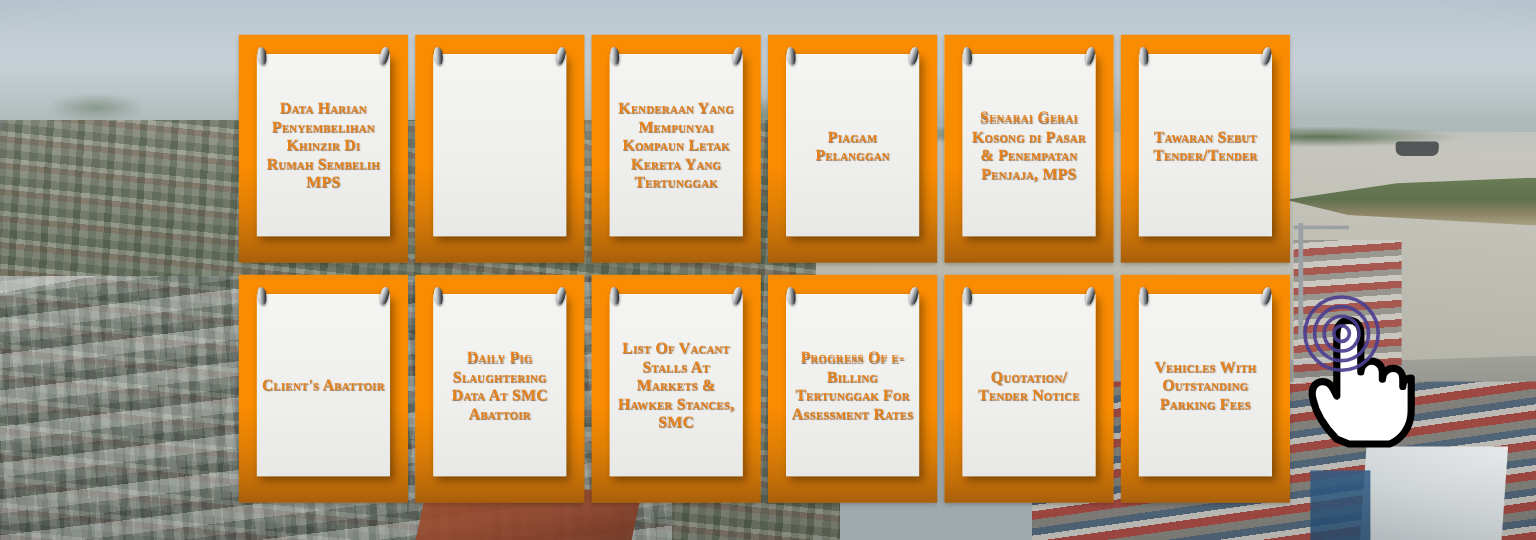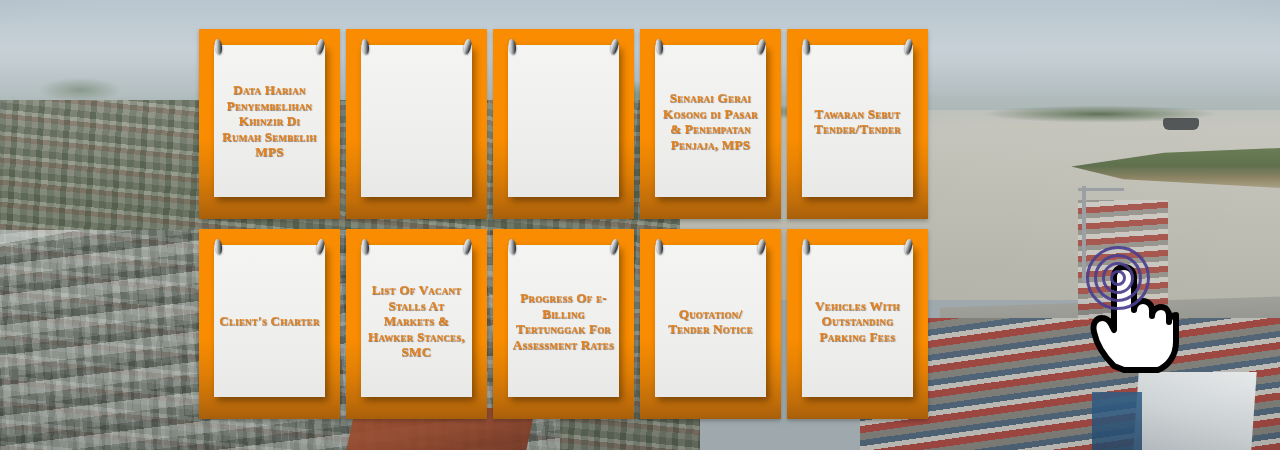--- a/index.html
+++ b/index.html
@@ -297,20 +297,28 @@
       <div class="panel">
         <div class="note">
           <span class="pin left"></span>
           <span class="pin right"></span>
         </div>
       </div>
       <div class="panel">
         <div class="note">
           <span class="pin left"></span>
           <span class="pin right"></span>
+          <span class="note-text">Kenderaan Yang Mempunyai Kompaun Letak Kereta Yang Tertunggak</span>
+        </div>
+      </div>
+      <div class="panel">
+        <div class="note">
+          <span class="pin left"></span>
+          <span class="pin right"></span>
+          <span class="note-text">Piagam Pelanggan</span>
         </div>
       </div>
       <div class="panel">
         <div class="note">
           <span class="pin left"></span>
           <span class="pin right"></span>
           <span class="note-text">Senarai Gerai Kosong di Pasar &amp; Penempatan Penjaja, MPS</span>
         </div>
       </div>
       <div class="panel">
@@ -320,21 +328,28 @@
           <span class="note-text">Tawaran Sebut Tender/Tender</span>
         </div>
       </div>
     </div>
 
     <div class="row row-1">
       <div class="panel">
         <div class="note">
           <span class="pin left"></span>
           <span class="pin right"></span>
-          <span class="note-text">Client's Charter</span>
+          <span class="note-text">Client's Abattoir</span>
+        </div>
+      </div>
+      <div class="panel">
+        <div class="note">
+          <span class="pin left"></span>
+          <span class="pin right"></span>
+          <span class="note-text">Daily Pig Slaughtering Data At SMC Abattoir</span>
         </div>
       </div>
       <div class="panel">
         <div class="note">
           <span class="pin left"></span>
           <span class="pin right"></span>
           <span class="note-text">List Of Vacant Stalls At Markets &amp; Hawker Stances, SMC</span>
         </div>
       </div>
       <div class="panel">

